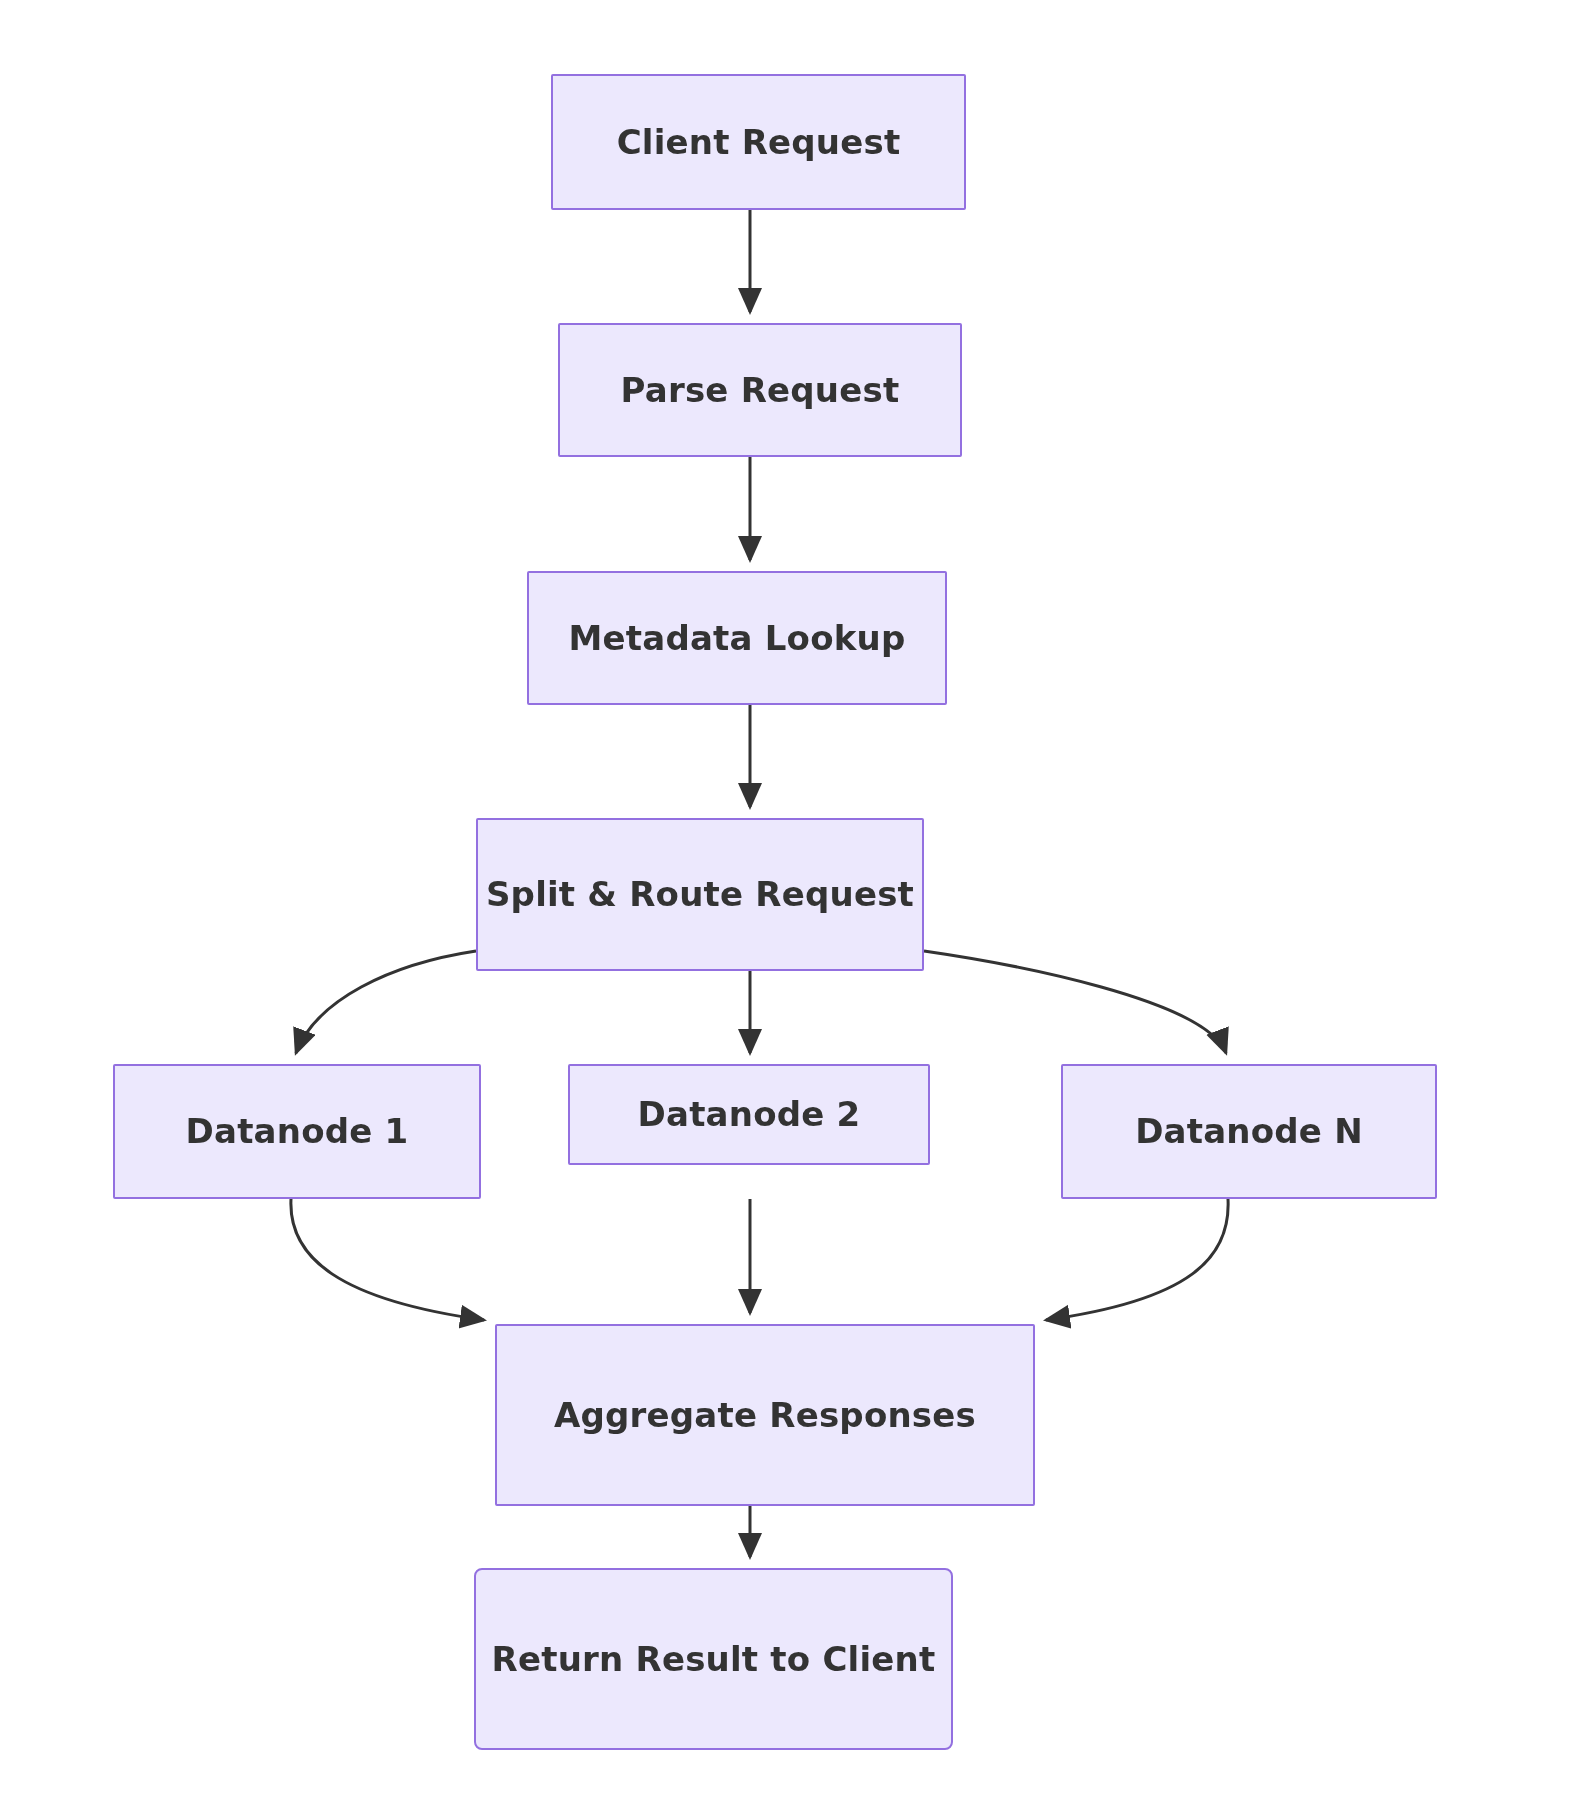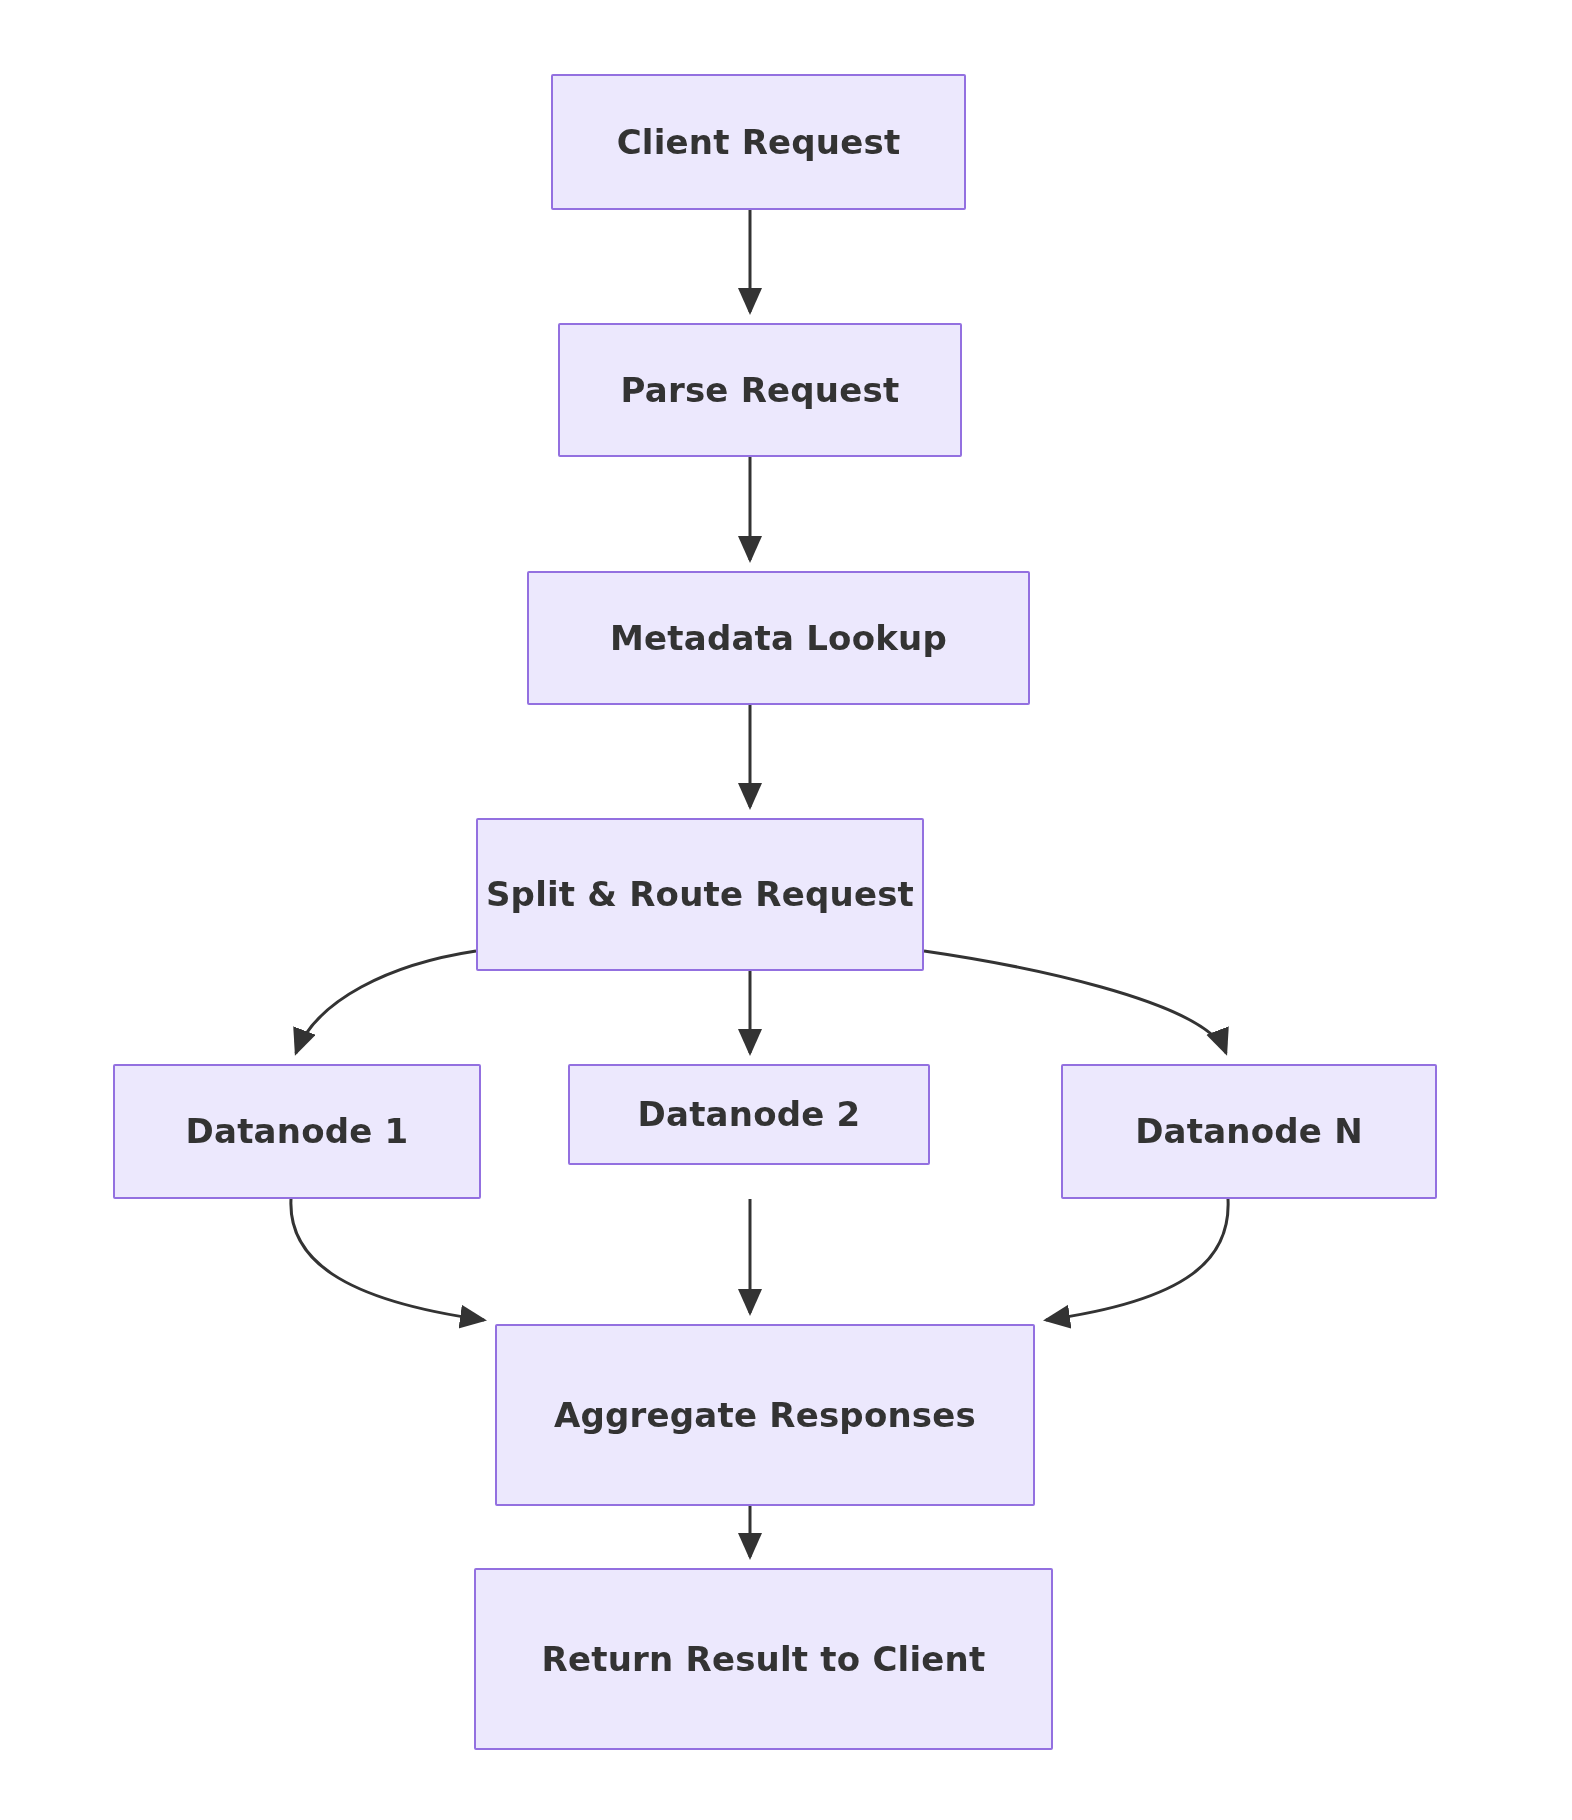--- a/index.html
+++ b/index.html
@@ -83,21 +83,21 @@
   </svg>
 
   <div class="node" style="left:551px; top:74px; width:415px; height:136px;">
     <span class="node-label">Client Request</span>
   </div>
 
   <div class="node" style="left:558px; top:323px; width:404px; height:134px;">
     <span class="node-label">Parse Request</span>
   </div>
 
-  <div class="node" style="left:527px; top:571px; width:503px; height:134px;">
+  <div class="node" style="left:527px; top:571px; width:420px; height:134px;">
     <span class="node-label">Metadata Lookup</span>
   </div>
 
   <div class="node" style="left:476px; top:818px; width:448px; height:153px;">
     <span class="node-label">Split &amp; Route Request</span>
   </div>
 
   <div class="node" style="left:113px; top:1064px; width:368px; height:135px;">
     <span class="node-label">Datanode 1</span>
   </div>
@@ -107,17 +107,17 @@
   </div>
 
   <div class="node" style="left:1061px; top:1064px; width:376px; height:135px;">
     <span class="node-label">Datanode N</span>
   </div>
 
   <div class="node" style="left:495px; top:1324px; width:540px; height:182px;">
     <span class="node-label">Aggregate Responses</span>
   </div>
 
-  <div class="node" style="left:474px; top:1568px; width:579px; height:182px;">
+  <div class="node" style="left:474px; top:1568px; width:479px; height:182px;border-radius:8px;">
     <span class="node-label">Return Result to Client</span>
   </div>
 
 </div>
 
 </body></html>

